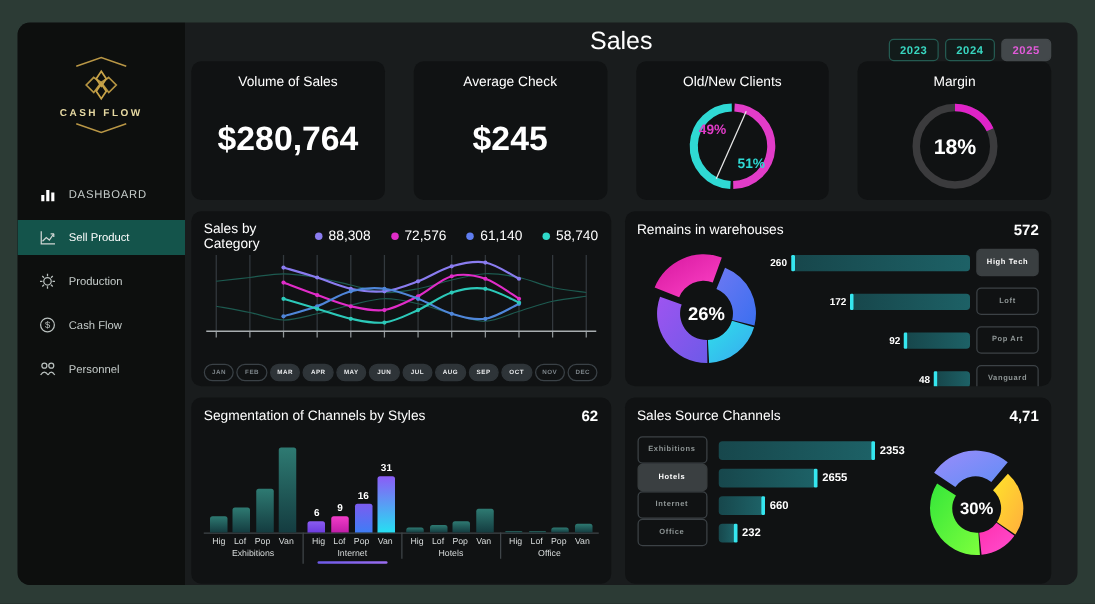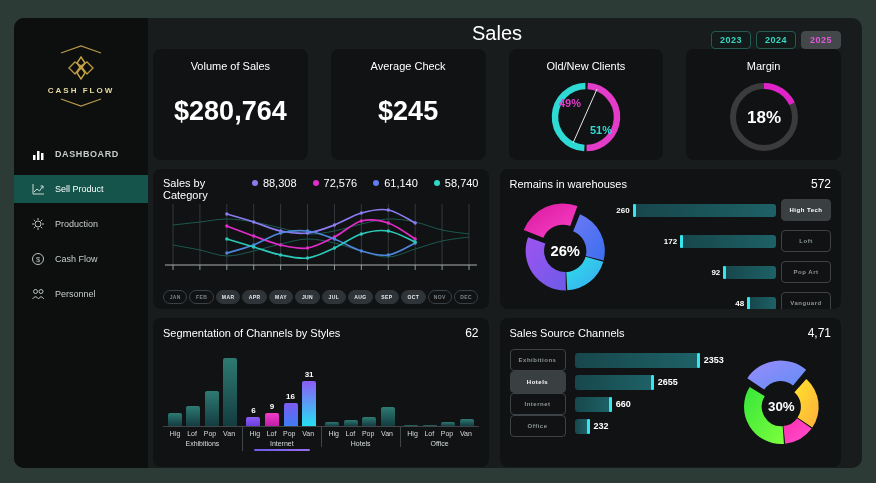--- a/index.html
+++ b/index.html
@@ -4,41 +4,41 @@
 <style>
   html,body{margin:0;padding:0}
   body{width:876px;height:483px;background:#2c3b35;font-family:"Liberation Sans",sans-serif;position:relative;overflow:hidden}
   .frame{position:absolute;left:14px;top:18px;width:848px;height:450px;background:#191c1d;border-radius:10px;display:flex;overflow:hidden}
   
   .sidebar{width:134px;background:#0d0f0e;display:flex;flex-direction:column;flex-shrink:0}
   .logo{margin:26px auto 0;text-align:center;color:#c8a348}
   .nav{margin-top:28px;display:flex;flex-direction:column;gap:7px}
   .nav-item{display:flex;align-items:center;gap:10px;padding:7px 10px 7px 17px;color:#c6cdcb;font-size:9px;cursor:pointer}
   .nav-item.active{background:#14544b;color:#fff}
-  .nav-item.caps{font-weight:bold;letter-spacing:.6px}
+  .nav-item.caps{font-weight:normal;letter-spacing:.6px}
   .nav-item svg{flex-shrink:0}
   
   .main{flex:1;display:flex;flex-direction:column;padding:4px 21px 27px 5px}
   .header{position:relative;height:34px;display:flex;align-items:center;justify-content:center;margin-bottom:4px}
   .title{color:#fff;font-size:20px}
   .years{position:absolute;right:0;top:9px;display:flex;gap:5px}
   .year{font-size:9px;font-weight:bold;padding:3px 8px;border-radius:4px;border:1px solid #245a51;color:#38d6c0;background:#121b1a;letter-spacing:.5px;cursor:pointer}
   .year.active{background:#43484b;color:#e05ad8;border-color:#43484b}
   .kpi-row{display:grid;grid-template-columns:repeat(4,1fr);gap:23px;height:115px;margin-bottom:9px}
   .card{background:#101213;border-radius:8px;display:flex;flex-direction:column;align-items:center}
   .card-title{color:#fff;font-size:11px;margin-top:11px}
   .card-value{color:#fff;font-size:27px;font-weight:bold;flex:1;display:flex;align-items:center;padding-bottom:10px}
   .mid-row{display:grid;grid-template-columns:337fr 343fr;gap:11px;height:140px;margin-bottom:9px}
   .bot-row{display:grid;grid-template-columns:337fr 343fr;gap:11px;flex:1}
   .panel{background:#101213;border-radius:8px;padding:8px 10px;position:relative;overflow:hidden}
   .panel-head{display:flex;align-items:center;justify-content:space-between}
   .panel-title{color:#fff;font-size:11px}
-  .panel-total{color:#fff;font-size:12px;font-weight:normal}
+  .panel-total{color:#fff;font-size:12px;font-weight:bold}
   
-  .sbc-head{display:flex;align-items:flex-start;gap:13px}
+  .sbc-head{display:flex;align-items:center;gap:13px}
   .legend{display:flex;gap:16px}
   .legend-item{display:flex;align-items:center;gap:5px;color:#fff;font-size:11px}
   .legend-dot{width:6px;height:6px;border-radius:50%}
   .months{display:flex;gap:2px;margin-top:3px}
   .pill{flex:1;border:1px solid #3a4146;color:#7d858a;border-radius:7px;padding:3px 0;text-align:center;font-size:5px;font-weight:bold;letter-spacing:.4px;cursor:pointer}
   .pill.active{background:#2e3438;border-color:#2e3438;color:#e8eaec}
   
   .rw-body{display:flex;align-items:flex-start;margin-top:2px}
   .rw-rows{flex:1;display:flex;flex-direction:column;gap:9px;margin-top:6px}
   .rw-row{display:grid;grid-template-columns:1fr 50px;gap:5px;align-items:center}

